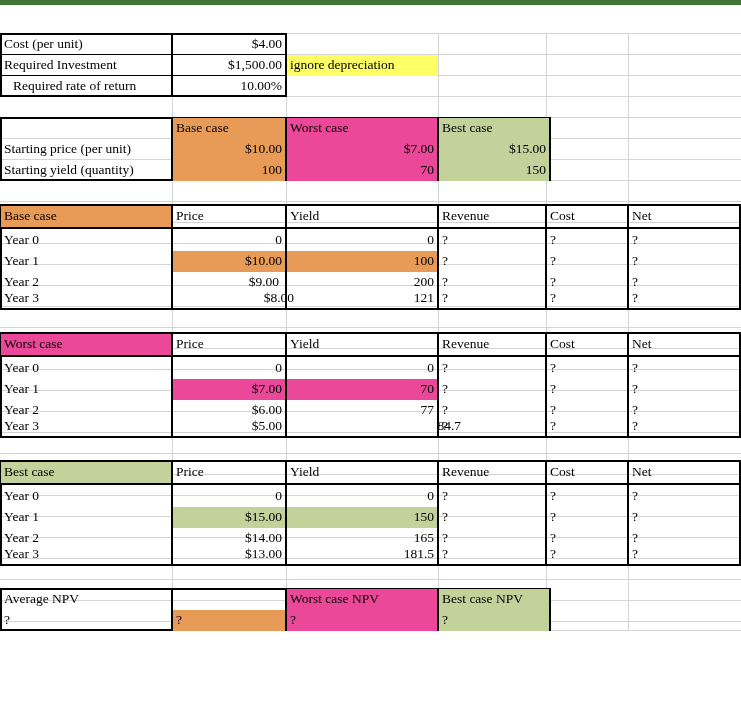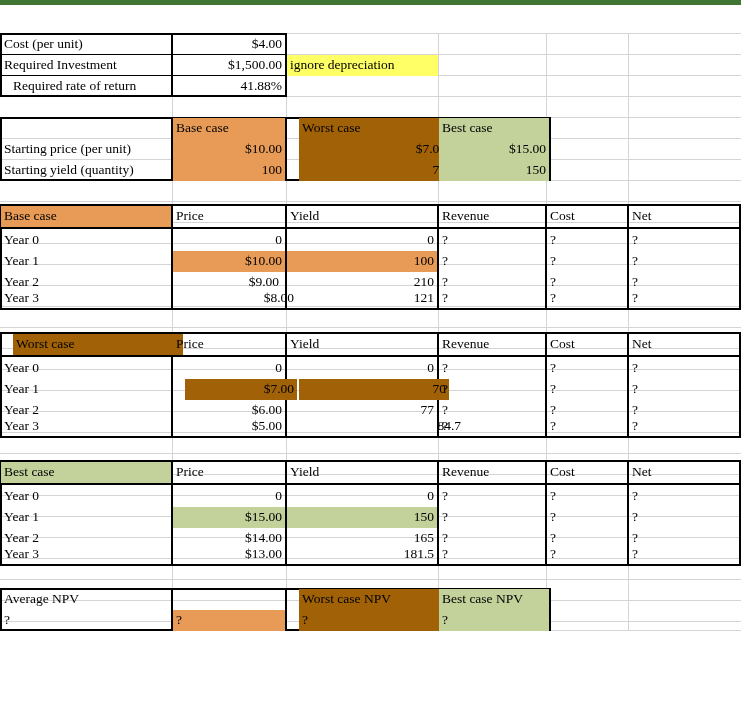--- a/index.html
+++ b/index.html
@@ -62,21 +62,21 @@
     padding: 0 3px;
     white-space: nowrap;
     overflow: hidden;
     font-size: 13.5px;
   }
   .txt   { text-align: left; }
   .num   { text-align: right; }
 
   
   .f-orange { background: #E89B57; }
-  .f-blue   { background: #a16207; margin-left: 12px; }
+  .f-blue   { background: #ec4899; }
   .f-green  { background: #C3D19B; }
   .f-yellow { background: #FFFF66; }
 
   
   .frame {
     position: absolute;
     box-sizing: border-box;
     border: 2px solid #000;
     pointer-events: none;
   }
@@ -144,21 +144,21 @@
   <div class="hline" style="left:0px; top:75px; width:287px;"></div>
 
   <div class="cell txt" style="left:1px; top:34px; width:170px;">Cost (per unit)</div>
   <div class="cell num" style="left:173px; top:34px; width:112px;">$4.00</div>
 
   <div class="cell txt" style="left:1px; top:55px; width:170px;">Required Investment</div>
   <div class="cell num" style="left:173px; top:55px; width:112px;">$1,500.00</div>
   <div class="cell txt f-yellow" style="left:287px; top:55px; width:151px;">ignore depreciation</div>
 
   <div class="cell txt" style="left:10px; top:76px; width:202px;">Required rate of return</div>
-  <div class="cell num" style="left:173px; top:76px; width:112px;">41.88%</div>
+  <div class="cell num" style="left:173px; top:76px; width:112px;">10.00%</div>
 
   <div class="frame" style="left:0px; top:117px; width:551px; height:64px;"></div>
   <div class="vline" style="left:171px; top:117px; height:64px;"></div>
   <div class="vline" style="left:285px; top:117px; height:64px;"></div>
   <div class="vline" style="left:437px; top:117px; height:64px;"></div>
 
   <div class="cell txt" style="left:1px; top:118px; width:170px;"></div>
   <div class="cell txt f-orange" style="left:173px; top:118px; width:112px;">Base case</div>
   <div class="cell txt f-blue" style="left:287px; top:118px; width:150px;">Worst case</div>
   <div class="cell txt f-green" style="left:439px; top:118px; width:110px;">Best case</div>
@@ -197,21 +197,21 @@
 
   <div class="cell txt" style="left:1px; top:251px; width:170px;">Year 1</div>
   <div class="cell num f-orange" style="left:173px; top:251px; width:112px;">$10.00</div>
   <div class="cell num f-orange" style="left:287px; top:251px; width:150px;">100</div>
   <div class="cell txt" style="left:439px; top:251px; width:106px;">?</div>
   <div class="cell txt" style="left:547px; top:251px; width:80px;">?</div>
   <div class="cell txt" style="left:629px; top:251px; width:112px;">?</div>
 
   <div class="cell txt" style="left:1px; top:272px; width:170px;">Year 2</div>
   <div class="cell num" style="left:173px; top:272px; width:109px;">$9.00</div>
-  <div class="cell num" style="left:287px; top:272px; width:150px;">210</div>
+  <div class="cell num" style="left:287px; top:272px; width:150px;">200</div>
   <div class="cell txt" style="left:439px; top:272px; width:106px;">?</div>
   <div class="cell txt" style="left:547px; top:272px; width:80px;">?</div>
   <div class="cell txt" style="left:629px; top:272px; width:112px;">?</div>
 
   <div class="cell txt" style="left:1px; top:288px; width:170px;">Year 3</div>
   <div class="cell num" style="left:173px; top:288px; width:124px;">$8.00</div>
   <div class="cell num" style="left:287px; top:288px; width:150px;">121</div>
   <div class="cell txt" style="left:439px; top:288px; width:106px;">?</div>
   <div class="cell txt" style="left:547px; top:288px; width:80px;">?</div>
   <div class="cell txt" style="left:629px; top:288px; width:112px;">?</div>

